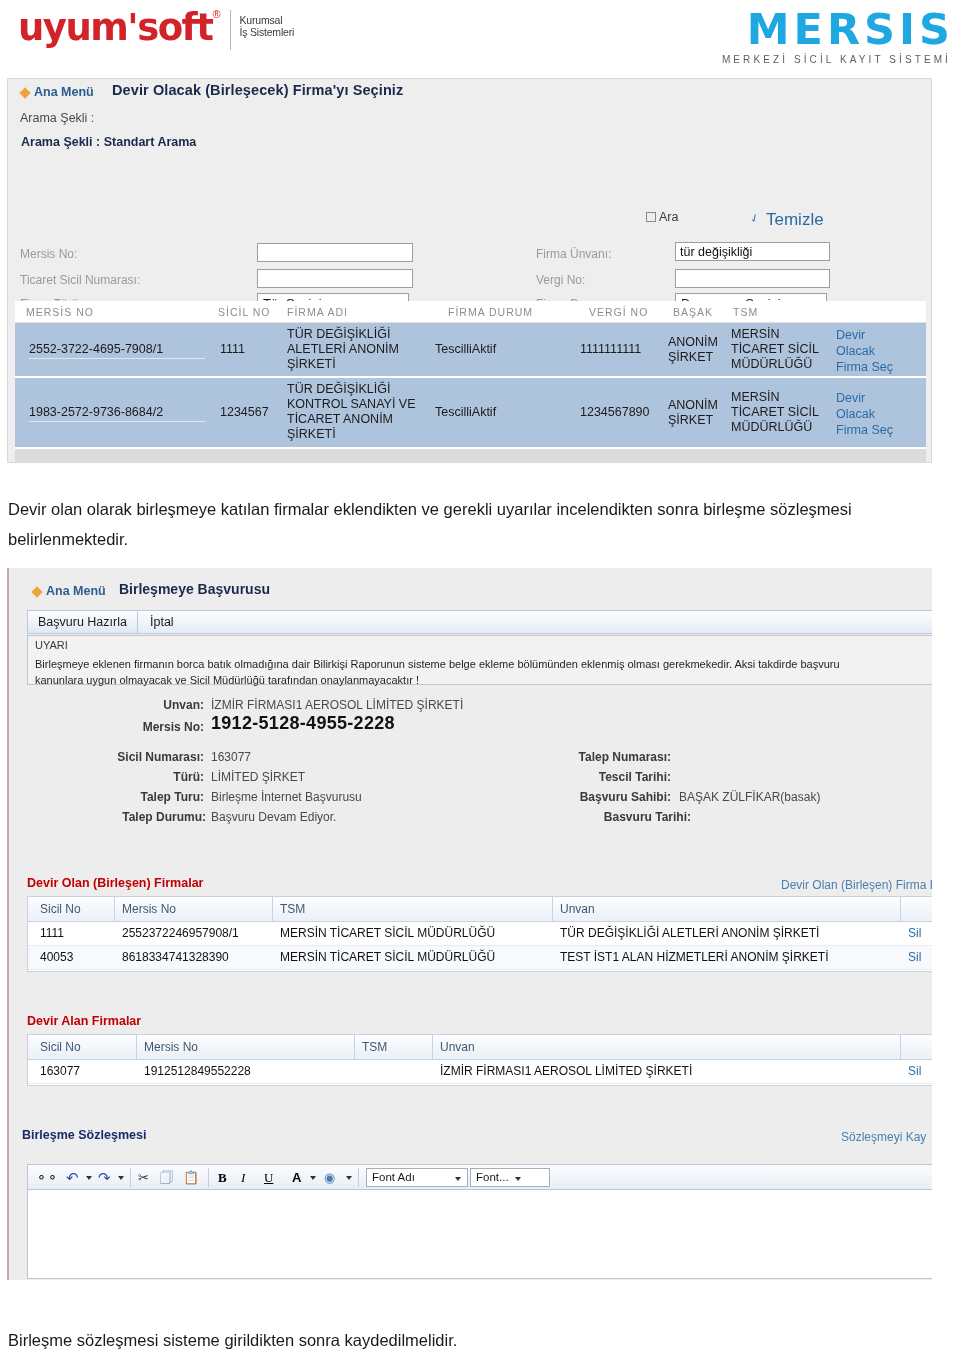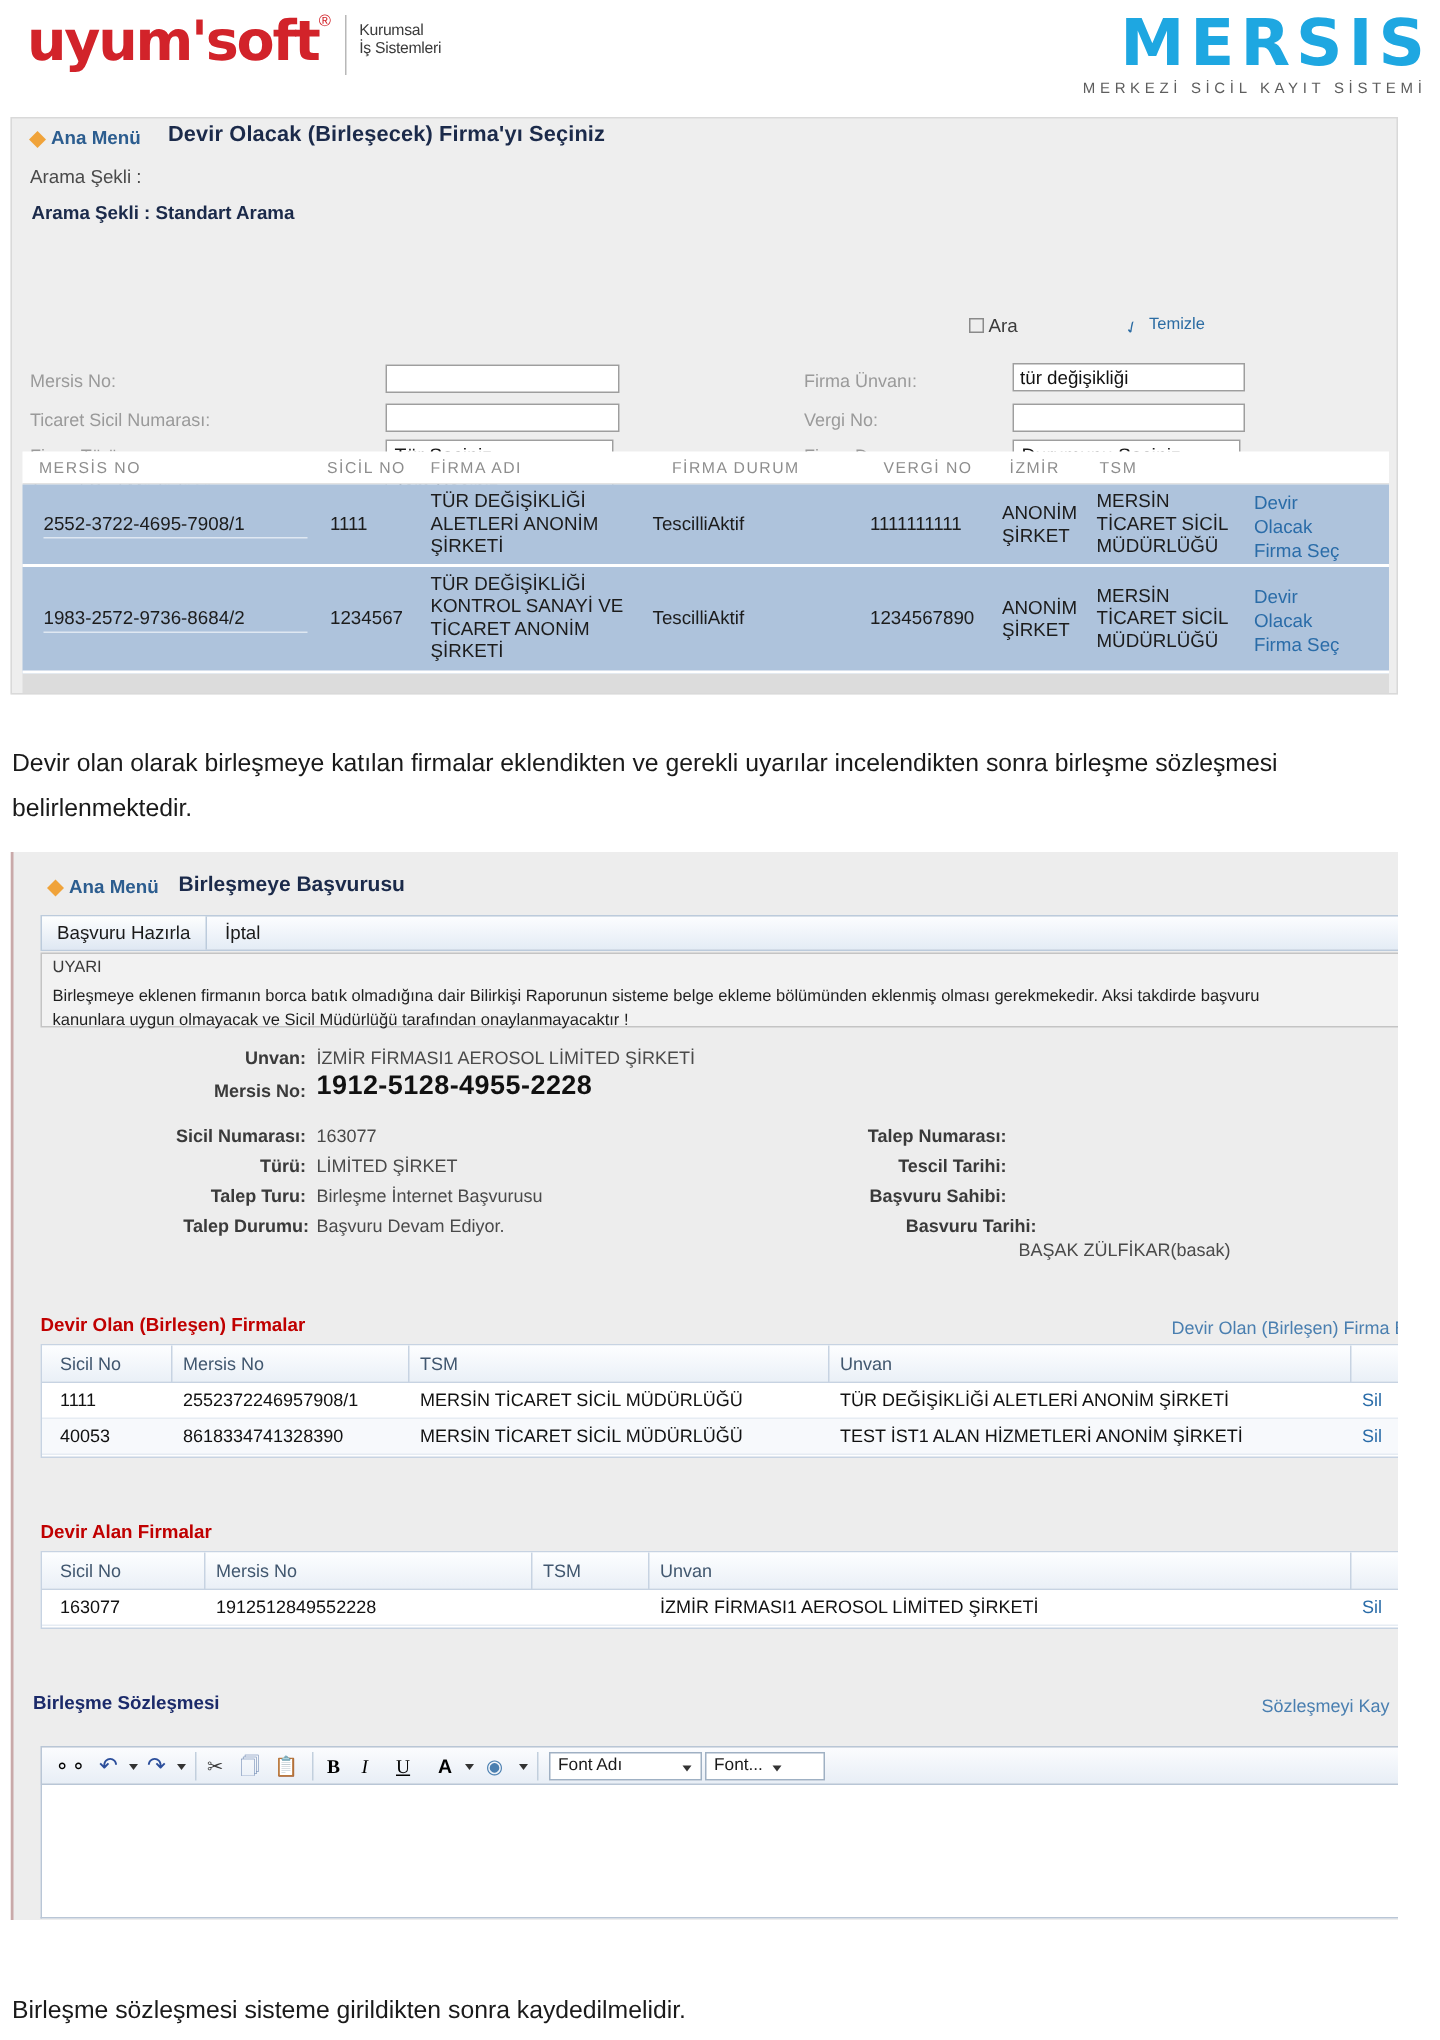--- a/index.html
+++ b/index.html
@@ -51,21 +51,21 @@
   .txtbox span { display:block; padding:2px 4px; font-size:12.5px; color:#111; line-height:15px; }
   .selbox { position:absolute; height:21px; background:#fff; border:1px solid #9e9e9e; }
   .selbox .lbl { position:absolute; left:5px; top:2px; font-size:13px; color:#1a1a1a; }
   .selbox .car { position:absolute; right:6px; top:8px; width:0; height:0;
                  border-left:4.5px solid transparent; border-right:4.5px solid transparent;
                  border-top:5px solid #1a1a1a; }
 
   .ara-chk { position:absolute; left:638px; top:133px; width:10px; height:10px;
              border:1px solid #8a8a8a; background:#eee; }
   .ara-lbl { position:absolute; left:651px; top:131px; font-size:12.5px; color:#3b3b3b; }
-  .temizle { position:absolute; left:758px; top:131px; font-size:11px; color:#2c6ca3; }
+  .temizle { position:absolute; left:758px; top:131px; font-size:17px; color:#2c6ca3; }
   .tem-ico { position:absolute; left:742px; top:133px; font-size:11px; color:#2c6ca3; transform:rotate(-25deg); }
 
   
   .t1 { position:absolute; left:7px; top:222px; width:911px; }
   .t1-head { height:22px; background:#ffffff; border-bottom:1px solid #e2e2e2; position:relative; }
   .t1-head .th { position:absolute; top:5px; font-size:10.5px; color:#8d8d8d; letter-spacing:1px; }
   .t1-row { position:relative; background:#aec3dc; border-bottom:2px solid #fff; }
   .t1-row .td { position:absolute; font-size:12.5px; color:#1c1c1c; line-height:15px; }
   .t1-row .mersisno { border-bottom:1px solid #dfe8f2; padding-bottom:1px; }
   .t1-link { color:#2a6ca8; font-size:12.5px; line-height:16px; }
@@ -203,21 +203,21 @@
       <div class="car"></div>
     </div>
 
     <div class="t1">
       <div class="t1-head">
         <div class="th" style="left:11px;">MERSİS NO</div>
         <div class="th" style="left:203px;">SİCİL NO</div>
         <div class="th" style="left:272px;">FİRMA ADI</div>
         <div class="th" style="left:433px;">FİRMA DURUM</div>
         <div class="th" style="left:574px;">VERGİ NO</div>
-        <div class="th" style="left:658px;">İZMİR</div>
+        <div class="th" style="left:658px;">BAŞAK</div>
         <div class="th" style="left:718px;">TSM</div>
       </div>
 
       <div class="t1-row" style="height:55px;">
         <div class="td mersisno" style="left:14px; top:19px; width:176px;">2552-3722-4695-7908/1</div>
         <div class="td" style="left:205px; top:19px;">1111</div>
         <div class="td" style="left:272px; top:4px;">
           <div>TÜR DEĞİŞİKLİĞİ</div>
           <div>ALETLERİ ANONİM</div>
           <div>ŞİRKETİ</div>
@@ -311,21 +311,21 @@
       <div class="dl dl-k" style="left:72px; top:254px; width:125px;">Talep Durumu:</div>
       <div class="dl dl-v" style="left:202px; top:254px;">Başvuru Devam Ediyor.</div>
 
       <div class="dl dl-k" style="left:540px; top:194px; width:122px;">Talep Numarası:</div>
       <div class="dl dl-v" style="left:670px; top:194px;"></div>
 
       <div class="dl dl-k" style="left:540px; top:214px; width:122px;">Tescil Tarihi:</div>
       <div class="dl dl-v" style="left:670px; top:214px;"></div>
 
       <div class="dl dl-k" style="left:540px; top:234px; width:122px;">Başvuru Sahibi:</div>
-      <div class="dl dl-v" style="left:670px; top:234px;margin-top:36px;">BAŞAK ZÜLFİKAR(basak)</div>
+      <div class="dl dl-v" style="left:670px; top:234px;">BAŞAK ZÜLFİKAR(basak)</div>
 
       <div class="dl dl-k" style="left:560px; top:254px; width:122px;">Basvuru Tarihi:</div>
       <div class="dl dl-v" style="left:670px; top:254px;"></div>
 
       <div class="sect-title" style="left:18px; top:320px;">Devir Olan (Birleşen) Firmalar</div>
       <div class="right-link" style="left:772px; top:322px;">Devir Olan (Birleşen) Firma E</div>
 
       <div class="grid" style="left:18px; top:340px; width:907px; height:76px;">
         <div class="ghead">
           <div class="gh" style="left:12px;">Sicil No</div>

